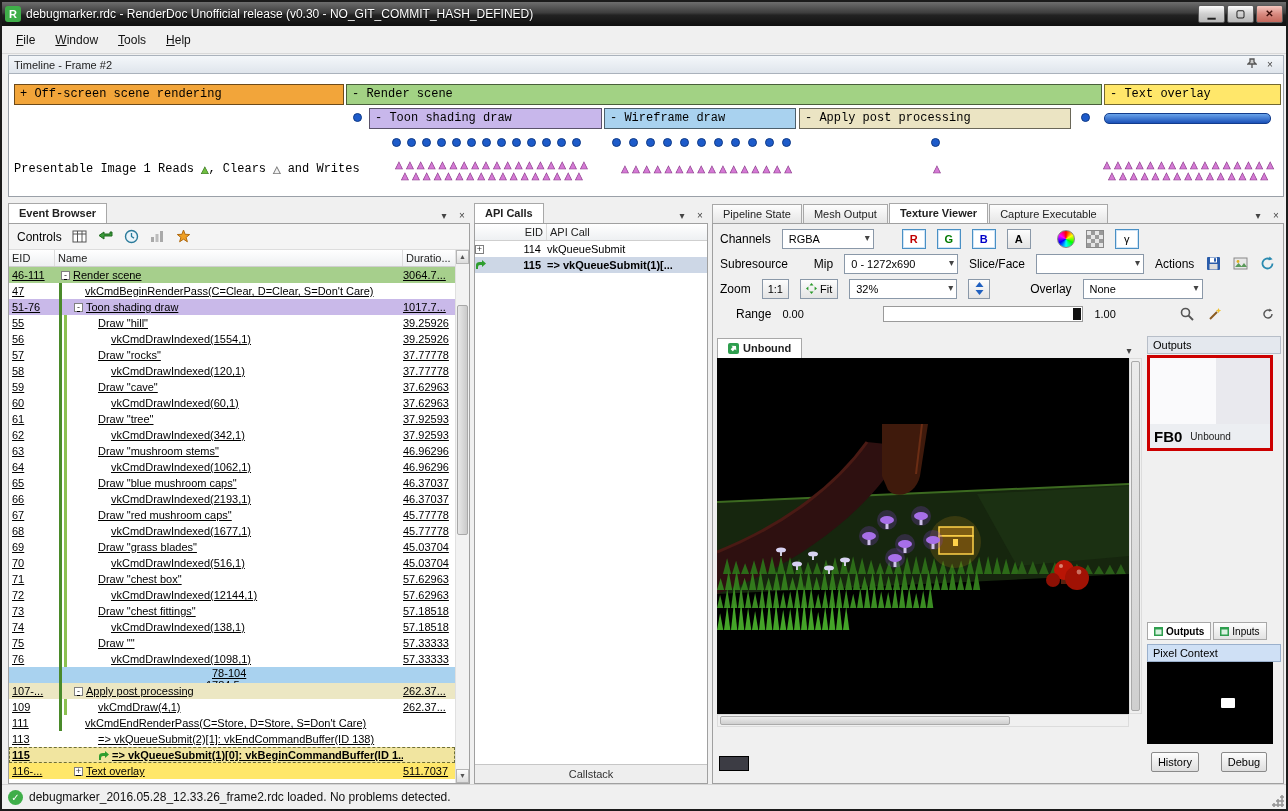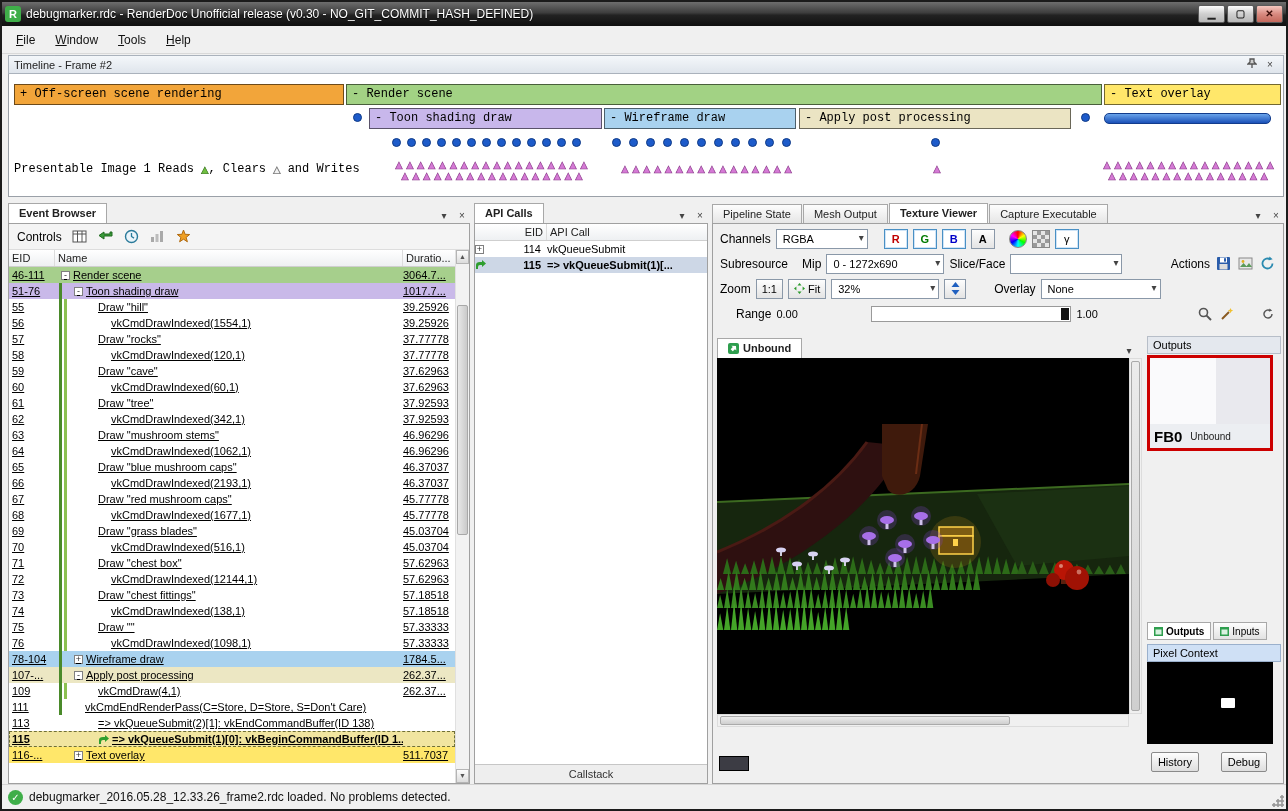--- a/index.html
+++ b/index.html
@@ -55,39 +55,39 @@
   .rows{position:absolute;top:43px;left:0;right:14px;bottom:0;overflow:hidden;}
   .ev-row{height:16px;display:flex;align-items:center;font-size:11px;position:relative;white-space:nowrap;text-decoration:underline;}
   .c-eid{width:46px;flex:none;padding-left:3px;overflow:hidden;}
   .c-name{flex:1;display:flex;align-items:center;overflow:hidden;}
   .c-dur{width:52px;flex:none;overflow:hidden;}
   .stripe{position:absolute;top:0;bottom:0;width:3px;}
   .s1{left:50px;background:#4a8a2a;}
   .s2{left:55px;background:#8cc152;}
   .treebox{width:9px;height:9px;border:1px solid #808080;background:#fff;font-size:9px;line-height:7px;text-align:center;
     flex:none;margin-right:3px;color:#333;}
-  .bg-green{background:#a6cf8c;} .bg-purple{background:#c9b9e9;} .bg-blue{background:#a9d2ef;}
+  .bg-green{background:#a6cf8c;} .bg-purple{background:#c9b9e9;} .bg-blue{background:#a9d2ef;flex-direction:column;}
   .bg-tan{background:#ece7c3;} .bg-yellow{background:#ffe76a;}
   .sel{background:#f1e5a0;outline:1px dashed #6f6f35;outline-offset:-1px;font-weight:bold;}
   .jump-ic{flex:none;margin-right:3px;display:flex;}
   
   .sb-v{position:absolute;top:26px;right:0;bottom:0;width:14px;background:#f2f2f2;border-left:1px solid #e0e0e0;}
   .sb-btn{position:absolute;left:0;right:0;height:14px;background:linear-gradient(#fdfdfd,#dcdcdc);border:1px solid #b5b5b5;
     font-size:7px;color:#555;text-align:center;line-height:12px;}
   .sb-thumb{position:absolute;left:1px;right:1px;background:linear-gradient(90deg,#e8e8e8,#cacaca);border:1px solid #a8a8a8;border-radius:2px;}
   
   .api-row{height:16px;display:flex;align-items:center;font-size:11px;white-space:nowrap;}
   .api-eid{width:72px;flex:none;display:flex;align-items:center;justify-content:flex-end;padding-right:6px;gap:3px;}
   .api-call{flex:1;overflow:hidden;}
   .api-sel{background:#cdd7e6;font-weight:bold;}
   .callstack{position:absolute;left:0;right:0;bottom:0;height:19px;border-top:1px solid #c6c6c6;background:#eee;
     font-size:11px;color:#333;text-align:center;line-height:18px;}
   
   .tv-body{background:#f0f0f0;}
-  .tv-row{display:flex;align-items:center;gap:5px;padding:0 7px;height:25px;font-size:12px;color:#000;}
+  .tv-row{display:flex;align-items:center;gap:11px;padding:0 7px;height:25px;font-size:12px;color:#000;}
   .combo{height:20px;background:#fff;border:1px solid #8a98a8;position:relative;padding:2px 18px 2px 6px;font-size:11px;
     display:flex;align-items:center;overflow:hidden;white-space:nowrap;}
   .combo::after{content:"▾";position:absolute;right:3px;top:2px;font-size:10px;color:#444;}
   .btn{height:20px;border:1px solid #8a98a8;background:linear-gradient(#fdfdfd,#e4e4e4);font-size:11px;
     display:inline-flex;align-items:center;justify-content:center;padding:0 5px;gap:3px;color:#000;}
   .btn.tog{background:#fff;border-color:#4a90c4;box-shadow:inset 0 0 0 1px #cfe4f7;}
   .chR{color:#c00000;font-weight:bold;} .chG{color:#007a00;font-weight:bold;} .chB{color:#0000c8;font-weight:bold;} .chA{font-weight:bold;}
   .colorwheel{width:18px;height:18px;border-radius:50%;border:1px solid #888;
     background:conic-gradient(#f00,#ff0,#0f0,#0ff,#00f,#f0f,#f00);}
   .checker{width:18px;height:18px;border:1px solid #888;
@@ -255,20 +255,29 @@
       </div>
       <div class="rows">
           <div class="ev-row bg-green">
             <div class="c-eid">46-111</div>
             <div class="c-name">
               <span style="flex: 0 0 auto; width: 6px;"></span>
               <span class="treebox">-</span>
               <span>Render scene</span>
             </div>
             <div class="c-dur">3064.7...</div>
+          </div>
+          <div class="ev-row">
+            <div class="c-eid">47</div>
+            <div class="c-name">
+              <span class="stripe s1"></span>
+              <span style="flex: 0 0 auto; width: 30px;"></span>
+              <span>vkCmdBeginRenderPass(C=Clear, D=Clear, S=Don't Care)</span>
+            </div>
+            <div class="c-dur"></div>
           </div>
           <div class="ev-row bg-purple">
             <div class="c-eid">51-76</div>
             <div class="c-name">
               <span class="stripe s1"></span>
               <span style="flex: 0 0 auto; width: 19px;"></span>
               <span class="treebox">-</span>
               <span>Toon shading draw</span>
             </div>
             <div class="c-dur">1017.7...</div>

